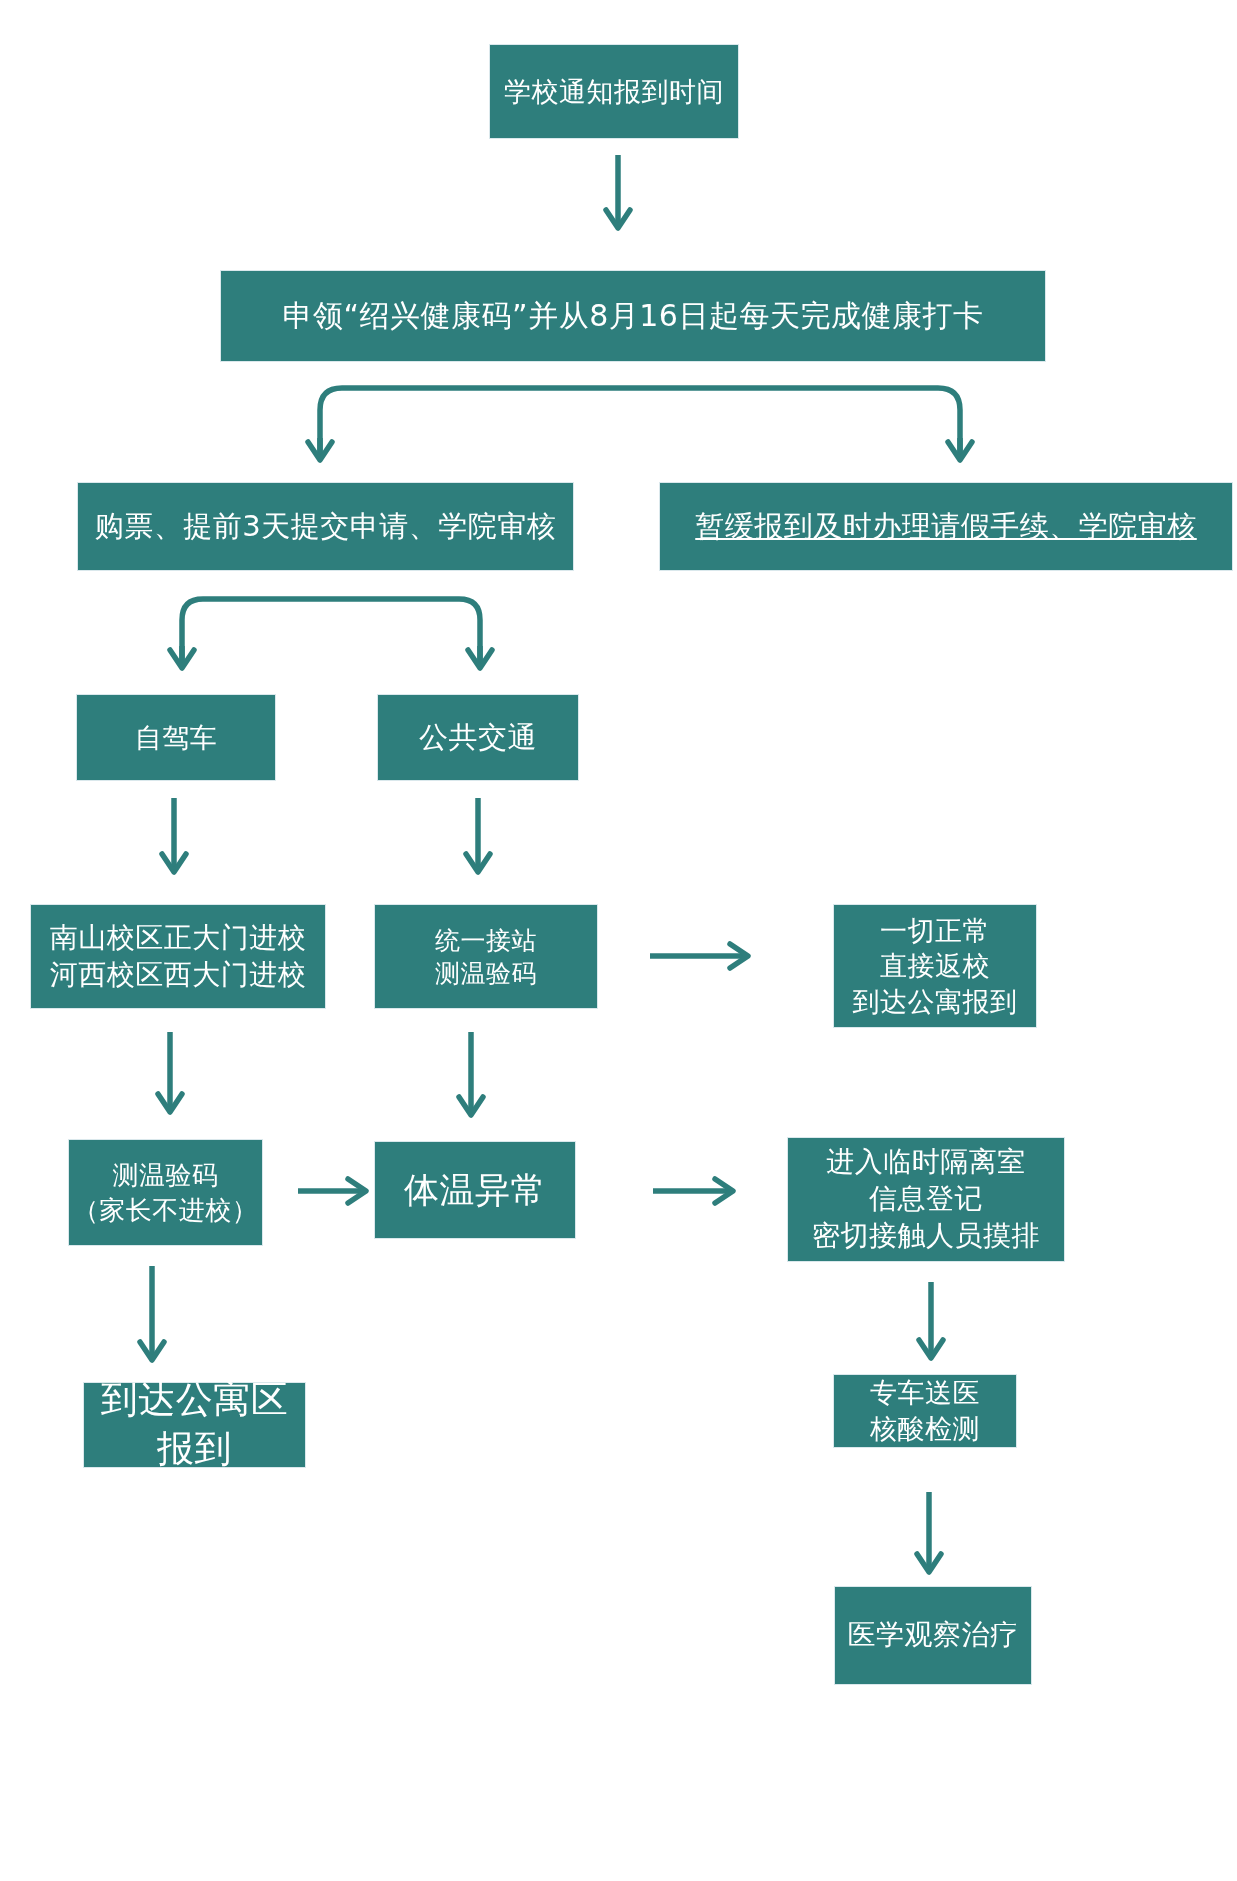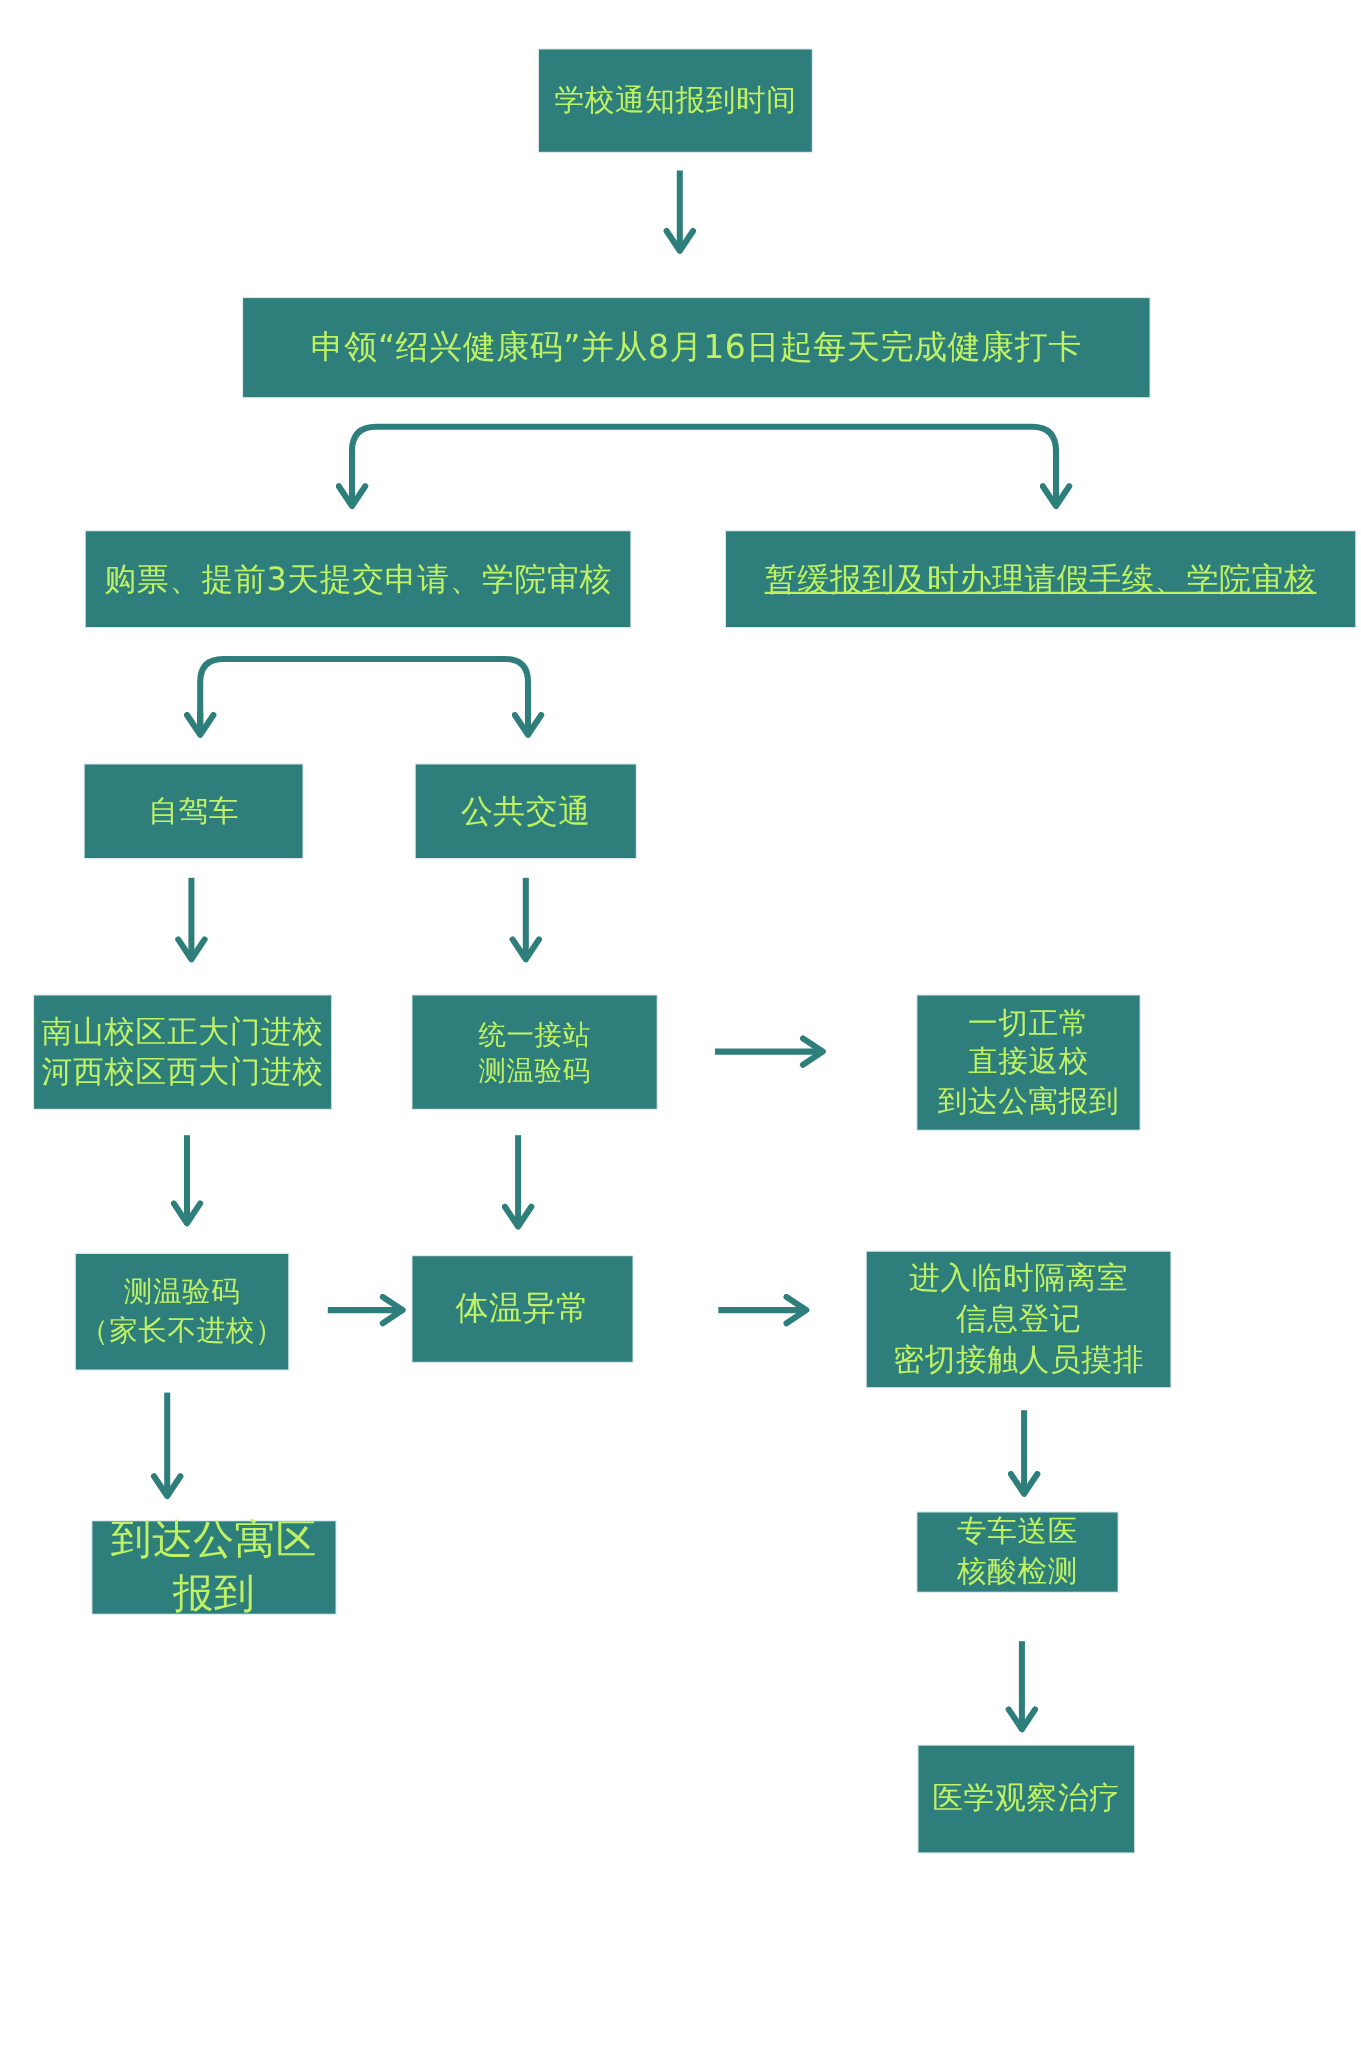--- a/index.html
+++ b/index.html
@@ -10,21 +10,21 @@
     font-family:"DejaVu Sans", sans-serif;
     overflow:hidden;
   }
   .edges-layer {
     position:absolute; left:0; top:0; width:1237px; height:1881px;
     pointer-events:none;
   }
   .node {
     position:absolute;
     background:#2E7E7C;
-    color:#bef264;
+    color:#ffffff;
     display:flex; align-items:center; justify-content:center;
     text-align:center;
     white-space:pre-line;
     line-height:1.32;
     box-sizing:border-box;
     box-shadow:0 0 0 1px rgba(150,190,200,0.35);
     letter-spacing:0.5px;
   }
 </style>
 </head>
@@ -90,34 +90,34 @@
   <div class="node" style="left:221px; top:271px; width:824px; height:90px; font-size:30px;">申领“绍兴健康码”并从8月16日起每天完成健康打卡</div>
 
   <div class="node" style="left:78px; top:483px; width:495px; height:87px; font-size:29px;">购票、提前3天提交申请、学院审核</div>
 
   <div class="node" style="left:660px; top:483px; width:572px; height:87px; font-size:29px;text-decoration:underline;">暂缓报到及时办理请假手续、学院审核</div>
 
   <div class="node" style="left:77px; top:695px; width:198px; height:85px; font-size:27px;">自驾车</div>
 
   <div class="node" style="left:378px; top:695px; width:200px; height:85px; font-size:29px;">公共交通</div>
 
-  <div class="node" style="left:31px; top:905px; width:270px; height:103px; font-size:28px;">南山校区正大门进校
+  <div class="node" style="left:31px; top:905px; width:294px; height:103px; font-size:28px;">南山校区正大门进校
 河西校区西大门进校</div>
 
   <div class="node" style="left:375px; top:905px; width:222px; height:103px; font-size:25px;">统一接站
 测温验码</div>
 
   <div class="node" style="left:834px; top:905px; width:202px; height:122px; font-size:27px;">一切正常
 直接返校
 到达公寓报到</div>
 
   <div class="node" style="left:69px; top:1140px; width:193px; height:105px; font-size:26px;">测温验码
 （家长不进校）</div>
 
-  <div class="node" style="left:375px; top:1142px; width:200px; height:96px; font-size:30px;">体温异常</div>
+  <div class="node" style="left:375px; top:1142px; width:200px; height:96px; font-size:35px;">体温异常</div>
 
   <div class="node" style="left:788px; top:1138px; width:276px; height:123px; font-size:28px;">进入临时隔离室
 信息登记
 密切接触人员摸排</div>
 
   <div class="node" style="left:84px; top:1383px; width:221px; height:84px; font-size:37px;">到达公寓区报到</div>
 
   <div class="node" style="left:834px; top:1375px; width:182px; height:72px; font-size:27px;">专车送医
 核酸检测</div>
 

